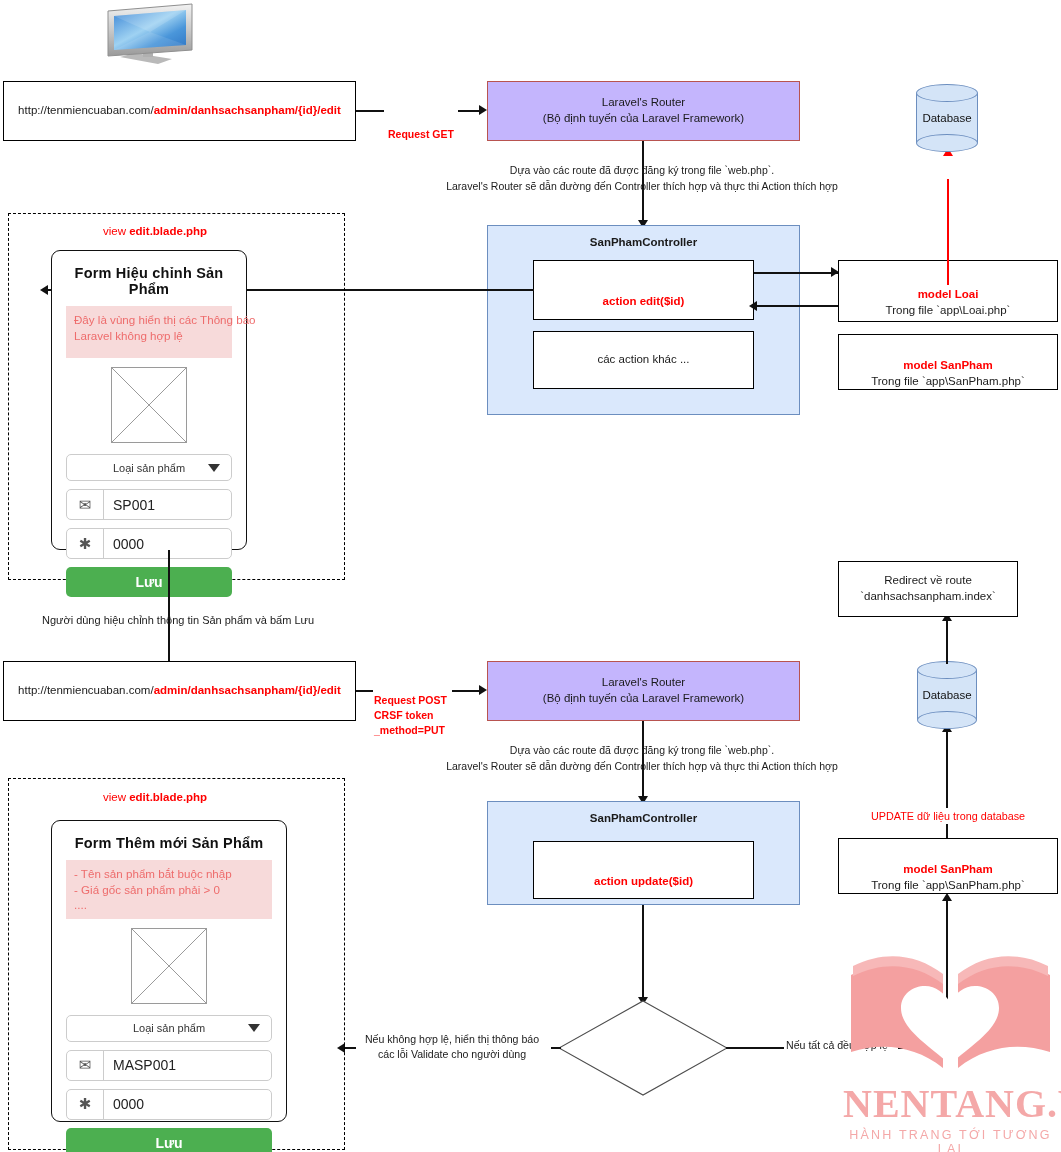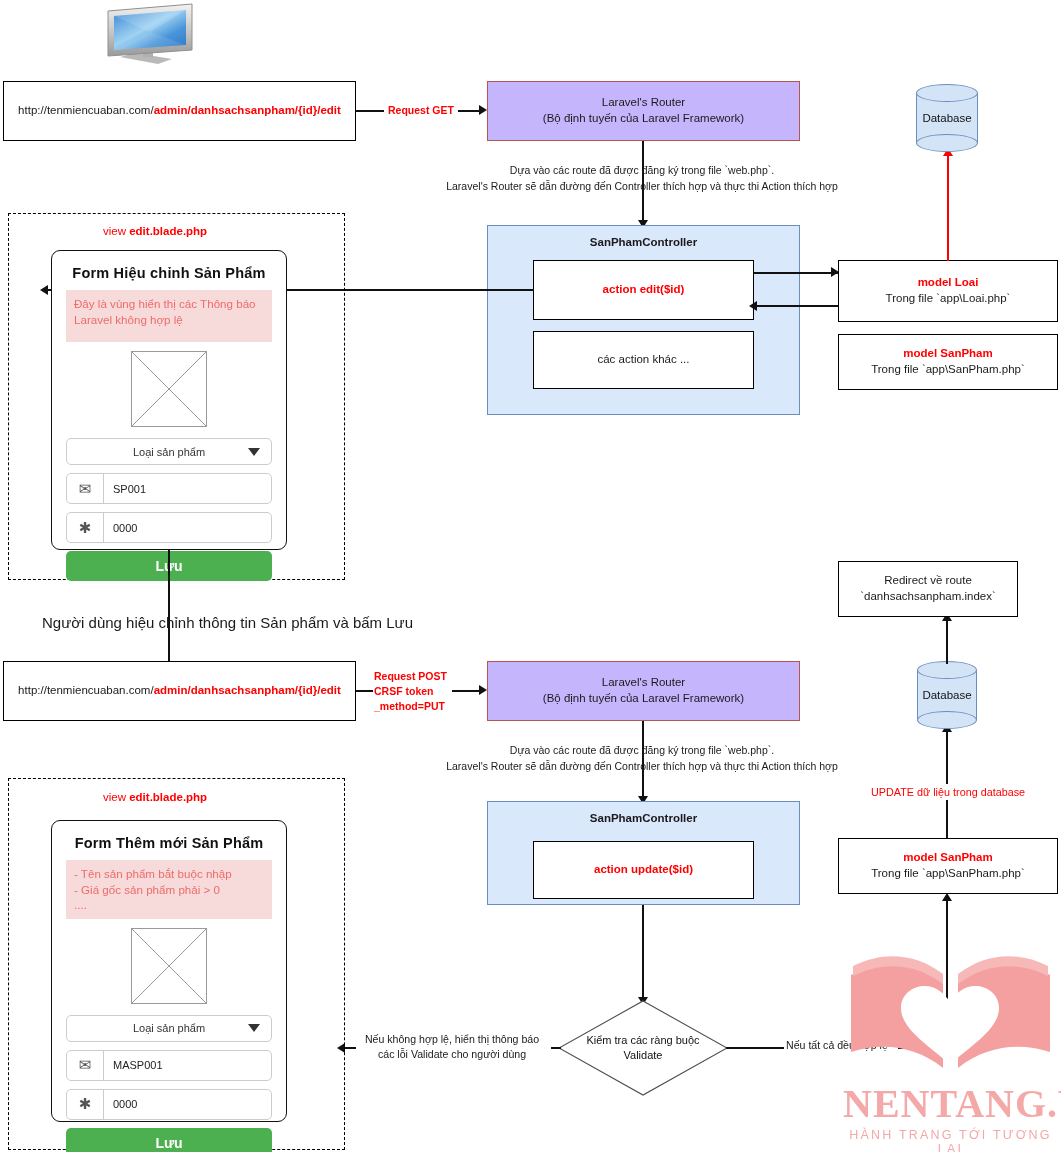--- a/index.html
+++ b/index.html
@@ -14,21 +14,21 @@
     display:flex;align-items:center;justify-content:center;text-align:center;
     font-size:11.5px;color:#1a1a1a;line-height:1.35;
   }
   .box.pink{background:#c4b5fd;border-color:#b85450;}
   .box.blue{background:#dae8fc;border-color:#6c8ebf;align-items:flex-start;padding-top:9px;}
 
   .label{position:absolute;font-size:11px;color:#1a1a1a;line-height:1.5;white-space:nowrap;}
   .label.red{color:#ff0000;}
   .label.center{text-align:center;}
 
-  .red{color:#ff0000;}
+  .red{color:#ff0000;margin-top:24px;}
   .bold{font-weight:bold;}
 
   
   .dashed{
     position:absolute;box-sizing:border-box;
     border:1px dashed #000;background:transparent;
   }
 
   
   .card{
@@ -48,21 +48,21 @@
 
   .select{
     margin-top:11px;height:25px;border:1px solid #ccc;border-radius:5px;background:#fff;
     display:flex;align-items:center;justify-content:center;position:relative;
     font-size:11px;color:#333;
   }
   .caret{position:absolute;right:11px;width:0;height:0;border-left:6px solid transparent;border-right:6px solid transparent;border-top:8px solid #333;}
 
   .field{margin-top:8px;height:29px;border:1px solid #ccc;border-radius:5px;background:#fff;display:flex;align-items:stretch;overflow:hidden;}
   .field .ic{width:36px;display:flex;align-items:center;justify-content:center;border-right:1px solid #ccc;color:#555;font-size:15px;}
-  .field .val{flex:1;display:flex;align-items:center;padding-left:9px;font-size:11px;color:#222;}
+  .field .val{flex:1;display:flex;align-items:center;padding-left:9px;font-size:14px;color:#222;}
 
   .savebtn{
     margin-top:8px;height:30px;background:#4caf50;border-radius:5px;color:#fff;
     display:flex;align-items:center;justify-content:center;font-size:14px;font-weight:bold;
   }
 
   
   .cyl{position:absolute;}
   .cyl .body{position:absolute;left:0;right:0;top:9px;bottom:9px;background:#d4e4f7;border-left:1px solid #6c8ebf;border-right:1px solid #6c8ebf;}
   .cyl .top{position:absolute;left:0;right:0;top:0;height:18px;background:#d4e4f7;border:1px solid #6c8ebf;border-radius:50%;box-sizing:border-box;}
@@ -180,21 +180,21 @@
     <div class="bot"></div>
     <div class="top"></div>
     <div class="txt">Database</div>
   </div>
 
   <div class="dashed" style="left:8px;top:213px;width:337px;height:367px;"></div>
   <div class="label" style="left:103px;top:223px;font-size:11.5px;color:#ff0000;">
     <span>view </span><span class="bold">edit.blade.php</span>
   </div>
 
-  <div class="card" style="left:51px;top:250px;width:236px;height:300px;">
+  <div class="card" style="left:51px;top:250px;width:196px;height:300px;">
     <div class="card-title">Form Hiệu chỉnh Sản Phẩm</div>
     <div class="alert">
       <div>Đây là vùng hiển thị các Thông báo</div>
       <div>Laravel không hợp lệ</div>
     </div>
     <div class="thumb"></div>
     <div class="select">
       <span>Loại sản phẩm</span>
       <span class="caret"></span>
     </div>
@@ -204,21 +204,21 @@
     </div>
     <div class="field">
       <div class="ic">✱</div>
       <div class="val">0000</div>
     </div>
     <div class="savebtn">Lưu</div>
   </div>
 
   <div class="ln" style="left:168px;top:550px;width:1.5px;height:129px;"></div>
   <div class="ah down" style="left:164px;top:661px;"></div>
-  <div class="label" style="left:42px;top:612px;font-size:15px;">Người dùng hiệu chỉnh thông tin Sản phẩm và bấm Lưu</div>
+  <div class="label" style="left:42px;top:612px;font-size:11px;">Người dùng hiệu chỉnh thông tin Sản phẩm và bấm Lưu</div>
 
   <div class="box" style="left:3px;top:661px;width:353px;height:60px;">
     <div style="font-size:11.5px;">
       <span>http://tenmiencuaban.com/</span><span class="red bold">admin/danhsachsanpham/{id}/edit</span>
     </div>
   </div>
 
   <div class="ln" style="left:356px;top:690px;width:17px;height:1.5px;"></div>
   <div class="label red bold" style="left:374px;top:669px;font-size:10.5px;line-height:1.45;">
     <div>Request POST</div>
@@ -249,24 +249,20 @@
     <span class="red bold">action update($id)</span>
   </div>
 
   <div class="ln" style="left:642px;top:905px;width:1.5px;height:98px;"></div>
   <div class="ah down" style="left:638px;top:997px;"></div>
 
   <div class="abs" style="left:558px;top:1000px;width:170px;height:96px;">
     <svg width="170" height="96" viewBox="0 0 170 96" style="position:absolute;left:0;top:0;">
       <polygon points="85,1 169,48 85,95 1,48" fill="#ffffff" stroke="#4d4d4d" stroke-width="1.1"></polygon>
     </svg>
-    <div style="position:absolute;left:0;top:50%;transform:translateY(-50%);width:170px;text-align:center;font-size:11px;line-height:1.4;color:#111;">
-      <div>Kiểm tra các ràng buộc</div>
-      <div>Validate</div>
-    </div>
   </div>
 
   <div class="ln" style="left:551px;top:1047px;width:10px;height:1.5px;"></div>
   <div class="label center" style="left:352px;top:1032px;width:200px;font-size:10.6px;line-height:1.45;text-align:center;">
     <div>Nếu không hợp lệ, hiển thị thông báo</div>
     <div>các lỗi Validate cho người dùng</div>
   </div>
   <div class="ln" style="left:344px;top:1047px;width:12px;height:1.5px;"></div>
   <div class="ah left" style="left:337px;top:1043px;"></div>
 

